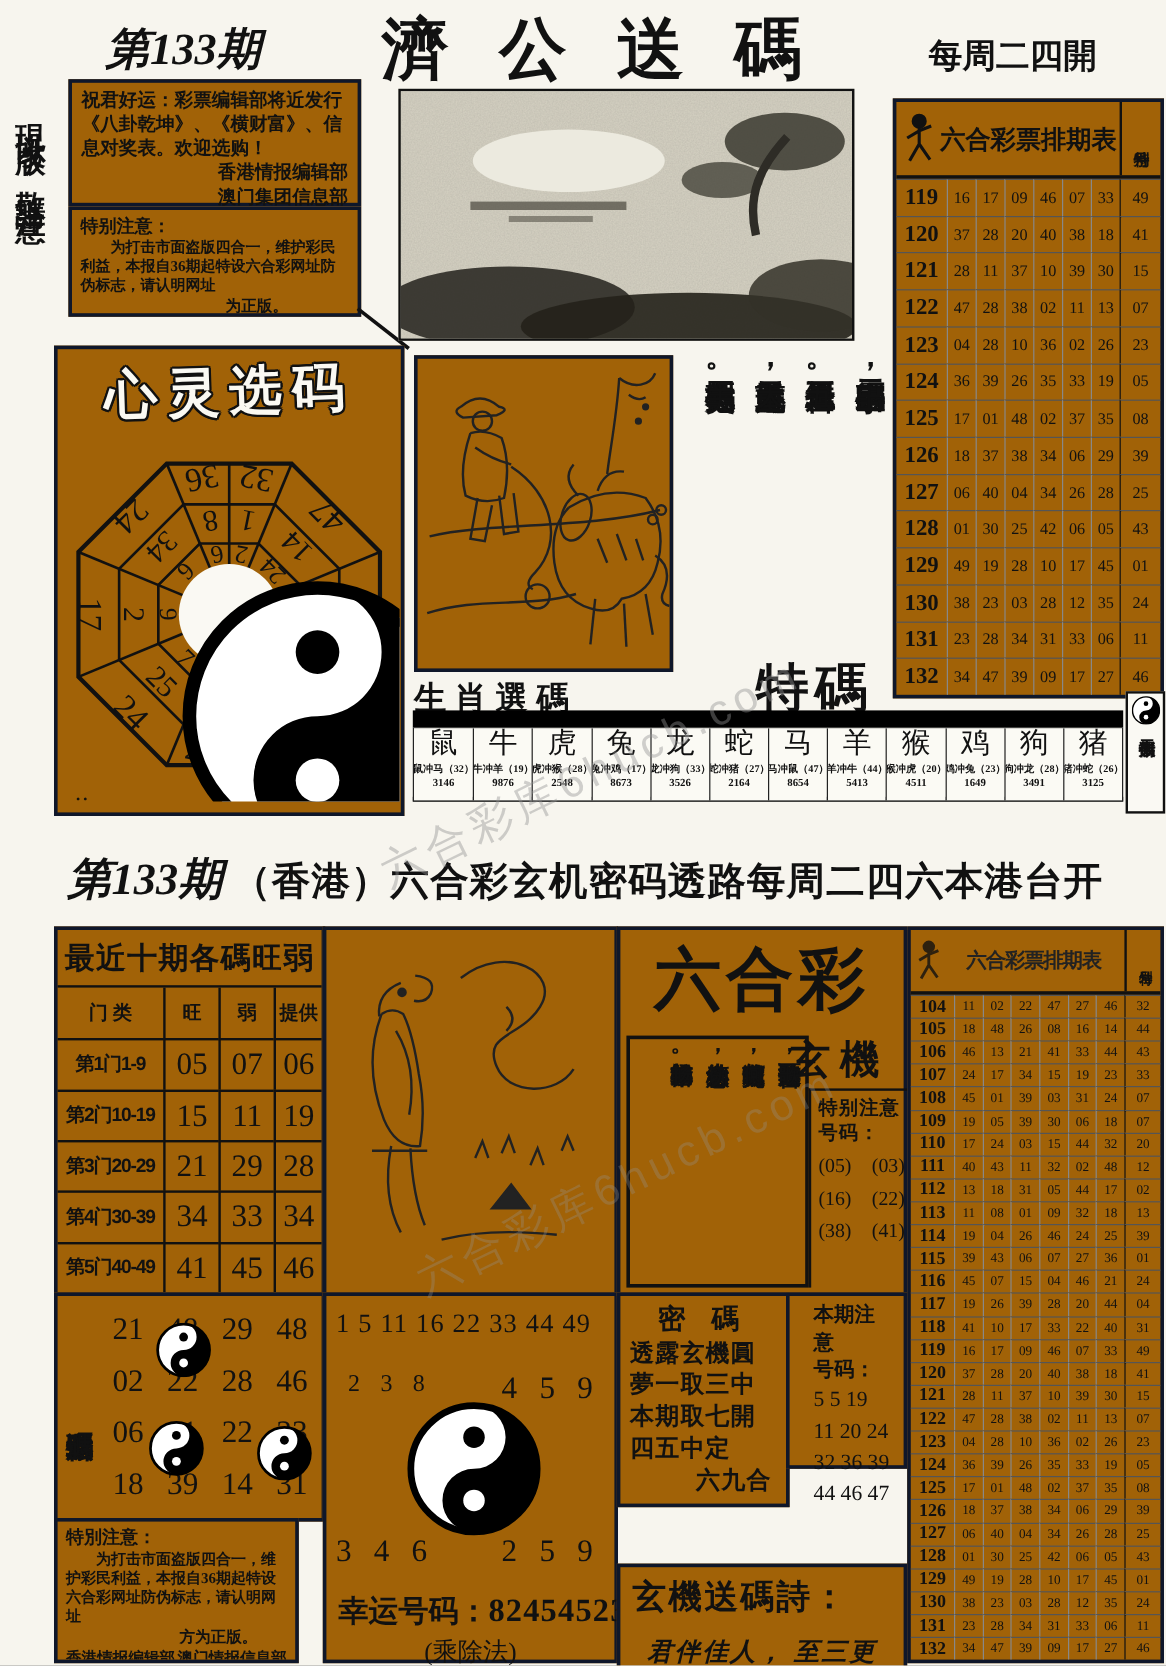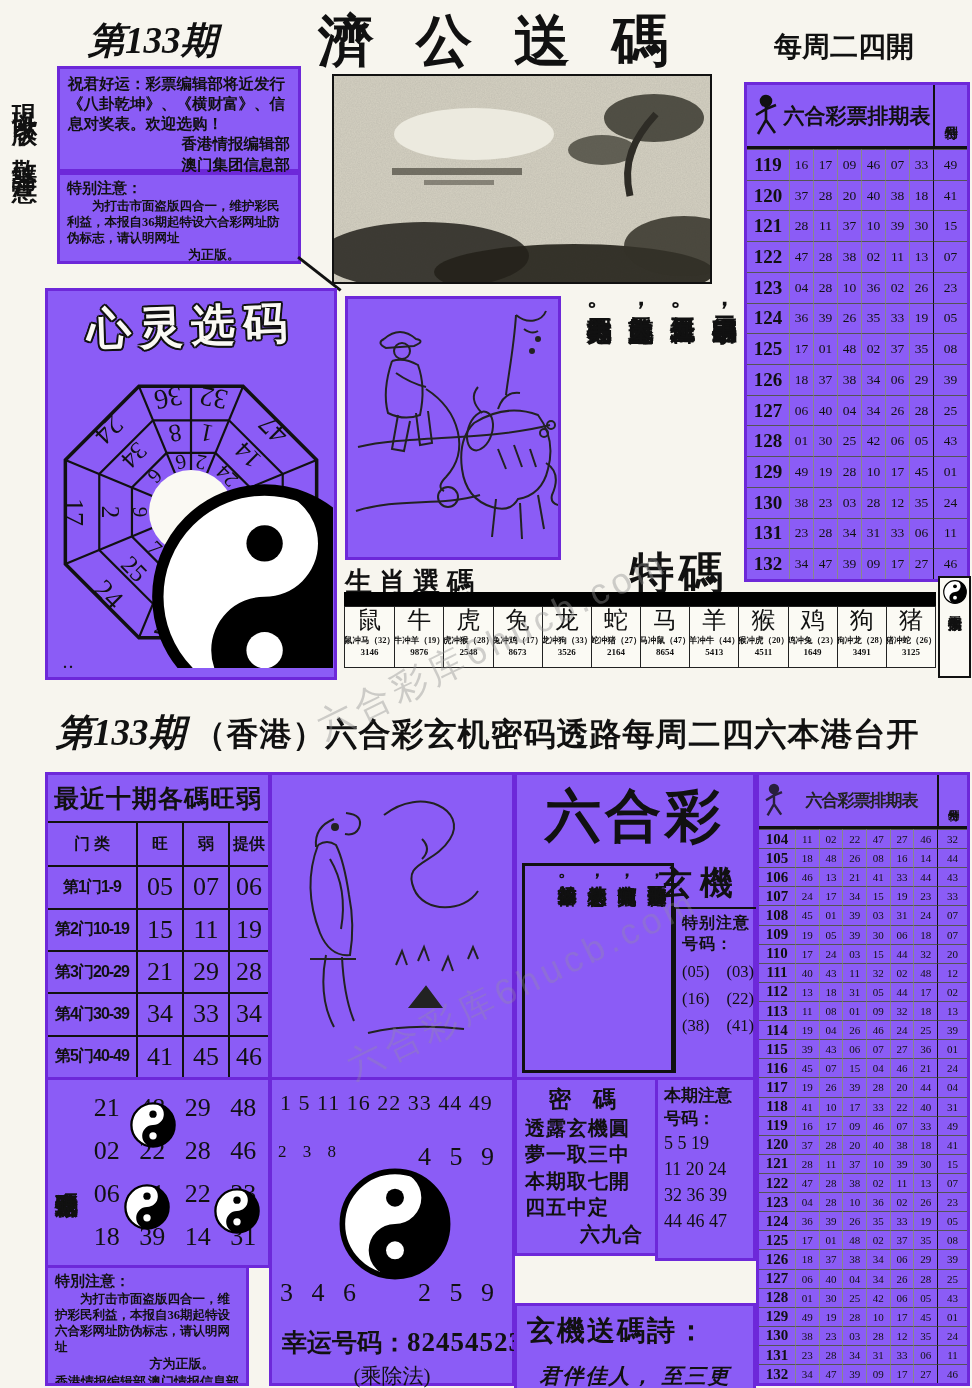--- a/index.html
+++ b/index.html
@@ -1,19 +1,19 @@
 <!DOCTYPE html>
 <html><head>
 <meta charset="utf-8">
 <style>
 *{box-sizing:border-box;margin:0;padding:0}
 body{margin:0;background:#8d8d8d;font-family:"Liberation Serif","DejaVu Serif",serif}
 .page{position:relative;width:972px;height:1388px;background:#f7f5ee;color:#111;overflow:hidden}
 .abs{position:absolute}
-.box{border:3px solid #6d28d9;background:#8b5cf6}
+.box{border:3px solid #0f172a;background:#a16207}
 .vert{writing-mode:vertical-rl;text-orientation:upright}
 
 .side-note{left:8px;top:84px;height:320px;font-size:25px;letter-spacing:6px;font-weight:600}
 .issue-top{left:88px;top:16px;font-size:37px;font-weight:900;font-style:italic}
 .main-title{left:318px;top:4px;width:460px;font-size:56px;font-weight:900;letter-spacing:42px;white-space:nowrap}
 .sched-note{left:774px;top:28px;font-size:28px;font-weight:900}
 
 .greet{left:57px;top:66px;width:244px;height:106px;padding:5px 8px;font-size:15.5px;line-height:1.3;font-weight:bold}
 .notice{padding:4px 7px;overflow:hidden}
 .notice .nt{font-size:15px;font-weight:700}
@@ -90,21 +90,21 @@
 .lucky-label{width:34px;font-size:23px;font-weight:900;padding-top:4px;text-align:center}
 .lucky-grid{flex:1;display:grid;grid-template-columns:repeat(4,1fr);align-content:space-between;padding:8px 2px;position:relative}
 .lucky-num{font-size:26px;text-align:center;line-height:1.55}
 .lucky-yy{position:absolute;z-index:2}
 
 .notice2{left:45px;top:1265px;width:204px;height:121px}
 
 .parrot{left:269px;top:772px;width:246px;height:308px}
 .midnum{left:269px;top:1077px;width:246px;height:309px}
 .mn-row1{left:8px;top:10px;width:230px;font-size:22px;white-space:nowrap;letter-spacing:1px}
-.mn-l2{left:6px;top:62px;font-size:17px;letter-spacing:6px}
+.mn-l2{left:18px;top:62px;font-size:20px;letter-spacing:6px}
 .mn-r2{right:12px;top:62px;font-size:26px;letter-spacing:6px}
 .mn-l3{left:8px;top:198px;font-size:26px;letter-spacing:6px}
 .mn-r3{right:12px;top:198px;font-size:26px;letter-spacing:6px}
 .mn-yy{left:67px;top:88px}
 .mn-lucky{left:10px;top:246px;font-size:25px;font-weight:900;white-space:nowrap}
 .mn-lucky .val{font-weight:bold;font-size:27px;letter-spacing:1px}
 .mn-method{left:0;top:282px;width:100%;text-align:center;font-size:21px;font-weight:normal}
 
 .mystic{left:514px;top:772px;width:242px;height:308px}
 .my-title{text-align:center;font-size:56px;font-weight:900;letter-spacing:4px;margin-top:4px;font-family:"Liberation Sans",sans-serif}
@@ -112,21 +112,21 @@
 .my-poem{position:absolute;left:5px;top:88px;width:152px;height:210px;border:3px solid #111;font-size:19px;font-weight:bold;padding:5px 4px}
 .my-poem .v-line{margin-left:9px;line-height:1.1}
 .my-att{position:absolute;left:157px;top:132px;width:82px;height:166px;border-top:2px solid #111;border-left:2px solid #111;padding:4px 2px 0 6px}
 .my-att .t{font-size:16px;font-weight:900;letter-spacing:1px}
 .pair-row{display:flex;justify-content:space-between;font-size:16.5px;margin-top:7px}
 
 .pass{left:514px;top:1077px;width:144px;height:179px;padding:4px 8px}
 .pw-title{text-align:center;font-size:23px;font-weight:900;letter-spacing:8px}
 .pw-line{font-size:20px;font-weight:900;line-height:1.32;letter-spacing:1px}
 .pw-last{text-align:right;padding-right:4px}
-.att2{left:655px;top:1077px;width:101px;height:184px;padding:4px 6px}
+.att2{left:655px;top:1077px;width:101px;height:147px;padding:4px 20px}
 .att2 .t{font-size:17px;font-weight:900}
 .a2-row{font-size:18px;line-height:1.45;white-space:nowrap}
 .poembox{left:514px;top:1303px;width:242px;height:133px;padding:6px 10px}
 .pb-title{font-size:28px;font-weight:900;letter-spacing:2px}
 .poem-line{font-size:21px;font-weight:bold;font-style:italic;margin-top:12px;text-align:center;letter-spacing:2px}
 
 .wm{position:absolute;color:rgba(145,145,145,.42);font-size:36px;letter-spacing:5px;transform:rotate(-26deg);font-family:"Liberation Sans",sans-serif;pointer-events:none;z-index:9;white-space:nowrap}
 .yy{display:block}
 </style>
 </head>

